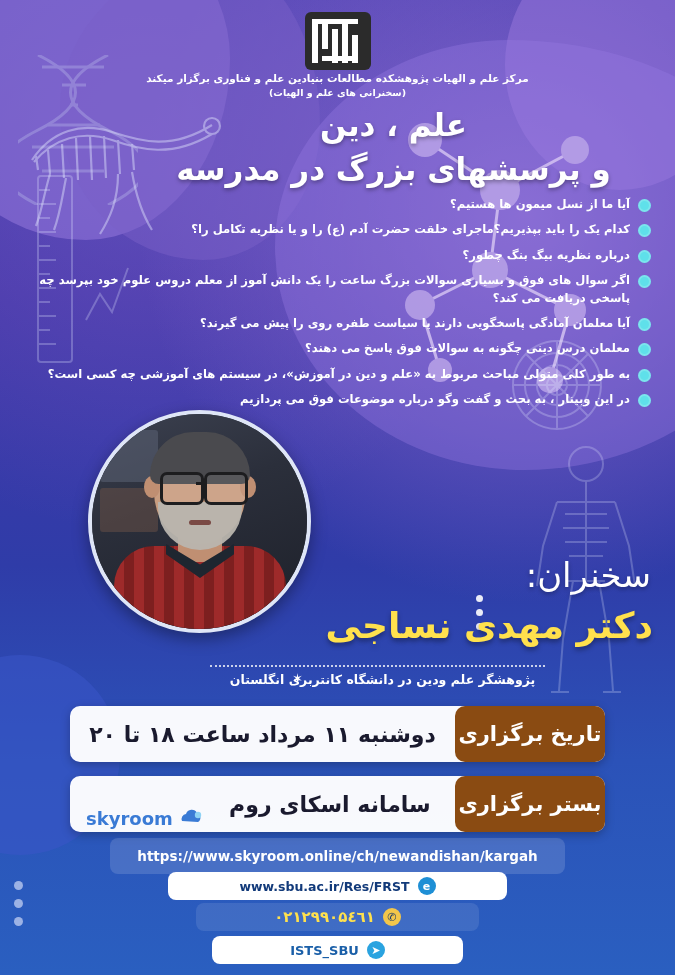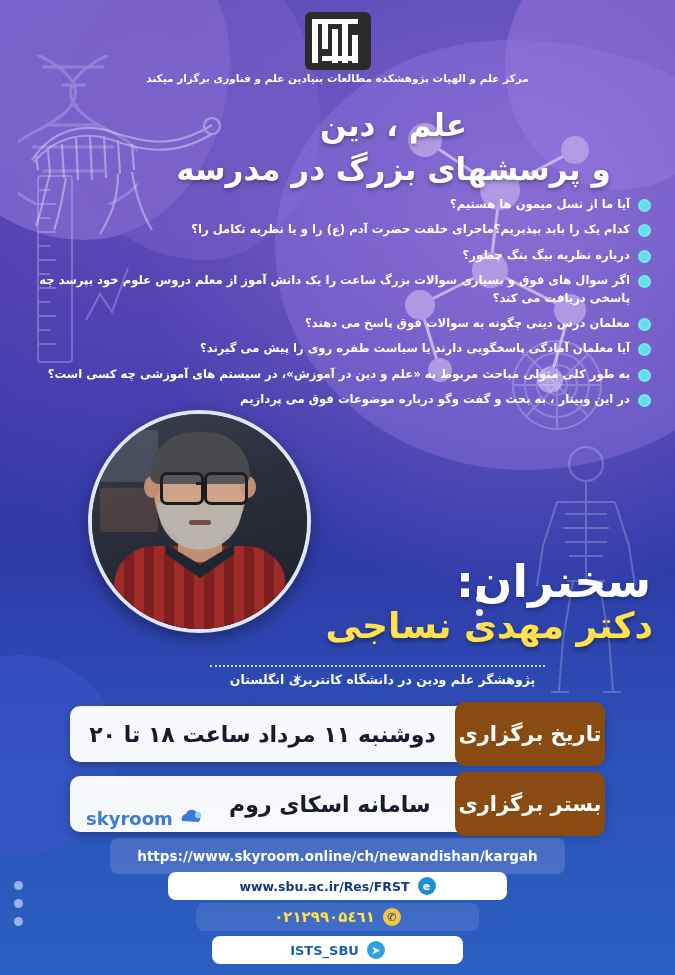--- a/index.html
+++ b/index.html
@@ -66,36 +66,36 @@
   .glass-br{position:absolute;left:104px;top:68px;width:10px;height:3px;background:#1d1d1f;}
   .beard{position:absolute;left:66px;top:88px;width:84px;height:48px;border-radius:0 0 42px 42px;background:#b9b5ae;opacity:.95;}
   .mouth{position:absolute;left:97px;top:106px;width:22px;height:5px;border-radius:3px;background:#7a4a45;}
   .shirt{position:absolute;left:22px;top:132px;width:172px;height:90px;border-radius:40px 40px 0 0;background:
      repeating-linear-gradient(90deg,#9e2a2a 0 10px,#7d1f1f 10px 20px),
      repeating-linear-gradient(0deg,#9e2a2a 0 10px,#7d1f1f 10px 20px);}
   .neck{position:absolute;left:86px;top:118px;width:44px;height:30px;background:#c08f72;}
   .collar{position:absolute;left:74px;top:130px;width:68px;height:34px;background:#1e2630;clip-path:polygon(0 0,50% 60%,100% 0,100% 30%,50% 100%,0 30%);}
 
   
-  .speaker-label{position:absolute;right:24px;top:555px;color:#ffffff;font-size:45px;font-weight:700;
+  .speaker-label{position:absolute;right:24px;top:555px;color:#ffffff;font-size:34px;font-weight:400;
      text-shadow:0 2px 4px rgba(0,0,0,.3);}
   .speaker-dots{position:absolute;right:192px;top:588px;}
   .speaker-dots i{display:block;width:7px;height:7px;border-radius:50%;background:#ffffff;margin:7px 0;opacity:.9;}
   .speaker-name{position:absolute;right:22px;top:605px;left:210px;color:#ffe14d;
      font-size:36px;font-weight:700;text-shadow:0 3px 5px rgba(0,0,0,.35);}
   .dotted-rule{position:absolute;right:130px;left:210px;top:665px;border-top:2px dotted rgba(255,255,255,.75);}
   .speaker-affil{position:absolute;right:100px;left:190px;top:672px;text-align:center;color:#ffffff;font-size:12.5px;font-weight:700;}
   .star{position:absolute;right:372px;top:671px;color:#ffffff;font-size:13px;}
 
   
   .inforow{position:absolute;left:70px;right:70px;height:56px;background:rgba(255,255,255,.97);
      border-radius:10px;box-shadow:0 3px 10px rgba(0,0,0,.25);display:flex;align-items:center;}
   .row1{top:706px;}
   .row2{top:776px;}
-  .tag{height:64px;min-width:150px;background:#8a4b12;color:#ffffff;border-radius:10px;
+  .tag{height:56px;min-width:150px;background:#8a4b12;color:#ffffff;border-radius:10px;
        display:flex;align-items:center;justify-content:center;font-size:21px;font-weight:700;}
   .rowval{flex:1;text-align:center;color:#1a1a2e;font-size:22px;font-weight:700;}
   .sky{display:flex;align-items:center;gap:6px;padding-left:16px;color:#3a7bd5;font-size:18px;font-weight:700;margin-top:28px;}
 
   .linkpill{position:absolute;border-radius:8px;display:flex;align-items:center;justify-content:center;gap:8px;}
   .pill-url{left:110px;right:110px;top:838px;height:36px;background:rgba(255,255,255,.14);color:#ffffff;font-size:13.5px;font-weight:700;}
   .pill-web{left:168px;right:168px;top:872px;height:28px;background:#ffffff;color:#123a7a;font-size:12.5px;font-weight:700;}
   .pill-tel{left:196px;right:196px;top:903px;height:28px;background:rgba(255,255,255,.10);color:#ffe14d;font-size:15px;font-weight:700;}
   .pill-tg{left:212px;right:212px;top:936px;height:28px;background:#ffffff;color:#1a5fa8;font-size:13px;font-weight:700;}
   .circ{width:18px;height:18px;border-radius:50%;display:inline-flex;align-items:center;justify-content:center;font-size:11px;color:#fff;}
@@ -205,20 +205,21 @@
       <rect x="29" y="19" width="6" height="34"></rect>
         <rect x="39" y="9" width="6" height="44"></rect>
       <rect x="49" y="25" width="6" height="28"></rect>
       <rect x="9" y="9" width="46" height="5"></rect>
       <rect x="19" y="46" width="36" height="5"></rect>
     </g>
   </svg>
 
   <div class="org-lines">
     <div class="l1">مرکز علم و الهیات پژوهشکده مطالعات بنیادین علم و فناوری برگزار میکند</div>
+    <div class="l2">(سخنرانی های علم و الهیات)</div>
   </div>
 
   <div class="title">
     <div class="t1">علم ، دین</div>
     <div class="t2">و پرسشهای بزرگ در مدرسه</div>
   </div>
 
   <div class="qlist">
     <div class="qrow">
       <span class="qdot"></span>
@@ -231,25 +232,25 @@
     <div class="qrow">
       <span class="qdot"></span>
       <span class="qtxt">درباره نظریه بیگ بنگ چطور؟</span>
     </div>
     <div class="qrow">
       <span class="qdot"></span>
       <span class="qtxt">اگر سوال های فوق و بسیاری سوالات بزرگ ساعت را یک دانش آموز از معلم دروس علوم خود بپرسد چه پاسخی دریافت می کند؟</span>
     </div>
     <div class="qrow">
       <span class="qdot"></span>
+      <span class="qtxt">آیا معلمان آمادگی پاسخگویی دارند یا سیاست طفره روی را پیش می گیرند؟</span>
+    </div>
+    <div class="qrow">
+      <span class="qdot"></span>
       <span class="qtxt">معلمان درس دینی چگونه به سوالات فوق پاسخ می دهند؟</span>
-    </div>
-    <div class="qrow">
-      <span class="qdot"></span>
-      <span class="qtxt">آیا معلمان آمادگی پاسخگویی دارند یا سیاست طفره روی را پیش می گیرند؟</span>
     </div>
     <div class="qrow">
       <span class="qdot"></span>
       <span class="qtxt">به طور کلی متولی مباحث مربوط به «علم و دین  در آموزش»، در سیستم های آموزشی چه کسی است؟</span>
     </div>
     <div class="qrow">
       <span class="qdot"></span>
       <span class="qtxt">در این وبینار ، به بحث و گفت وگو درباره موضوعات فوق می پردازیم</span>
     </div>
   </div>

